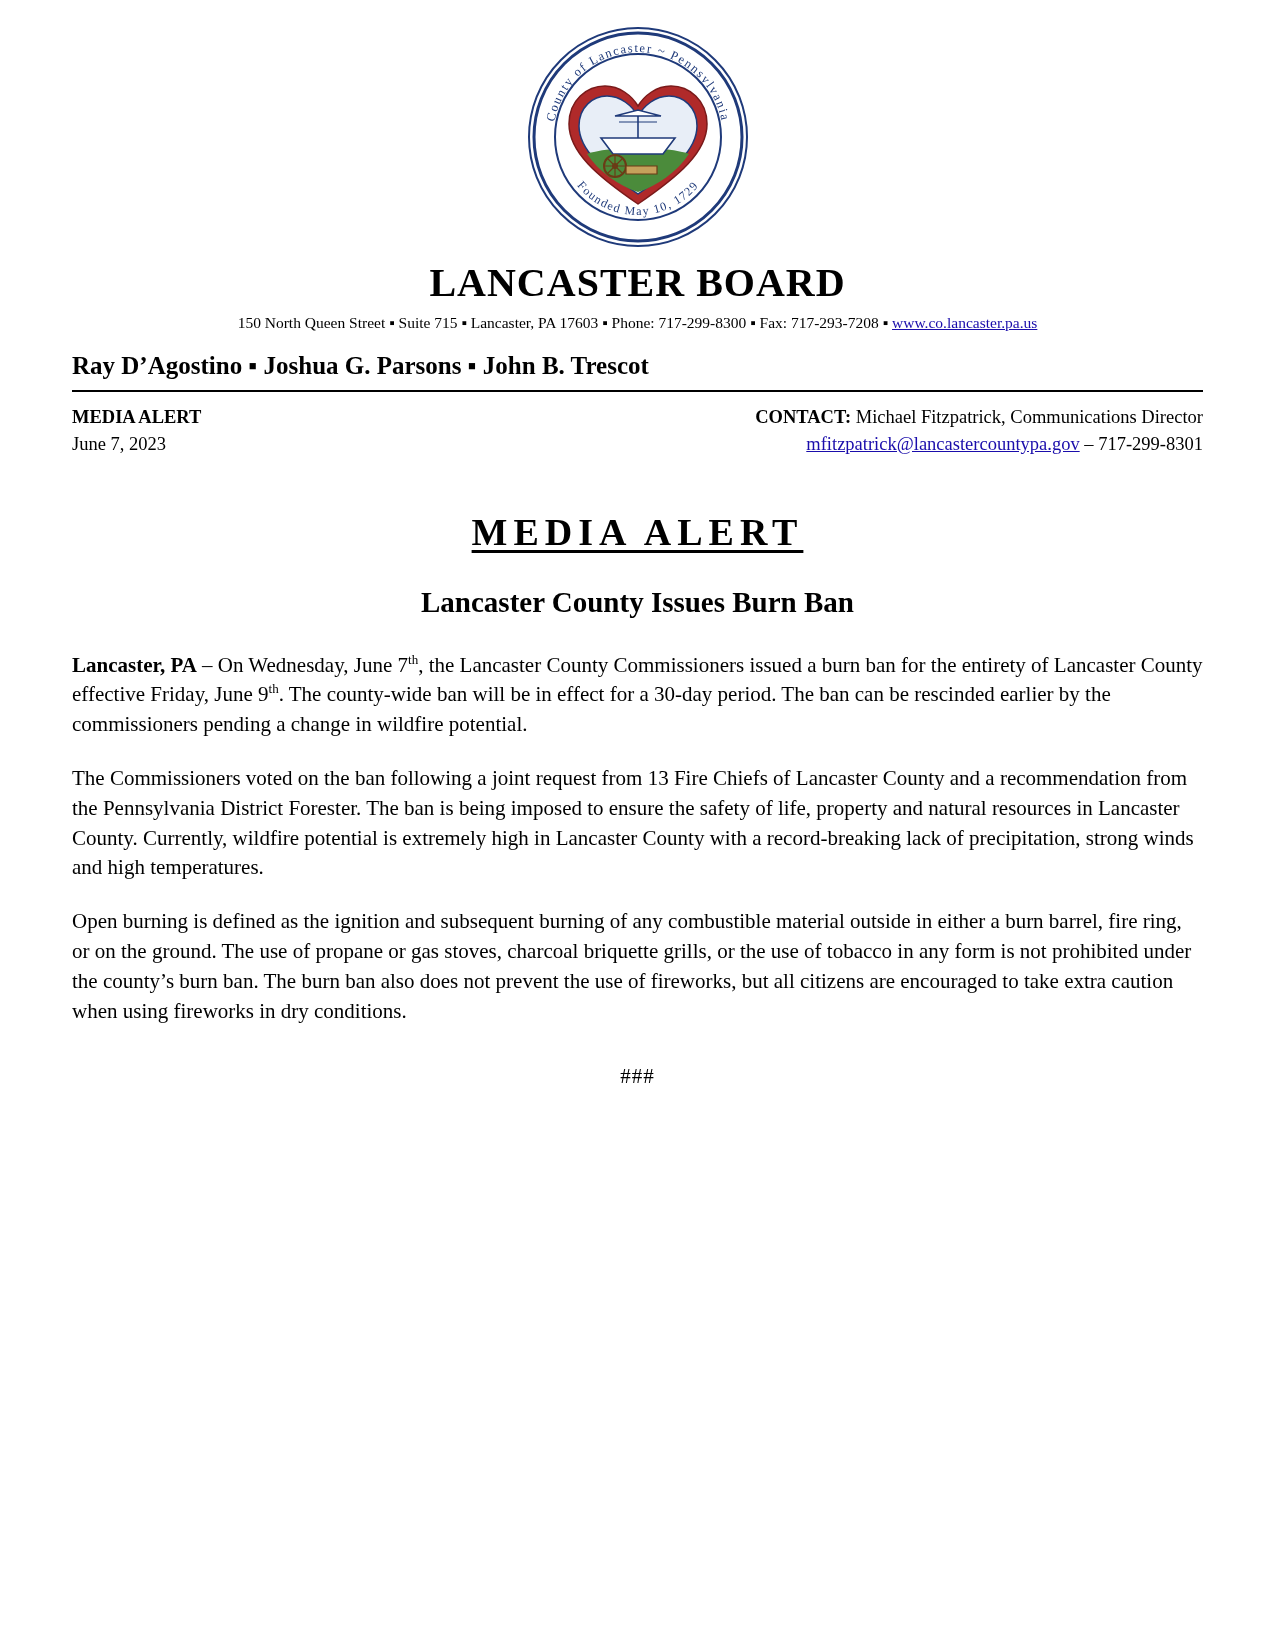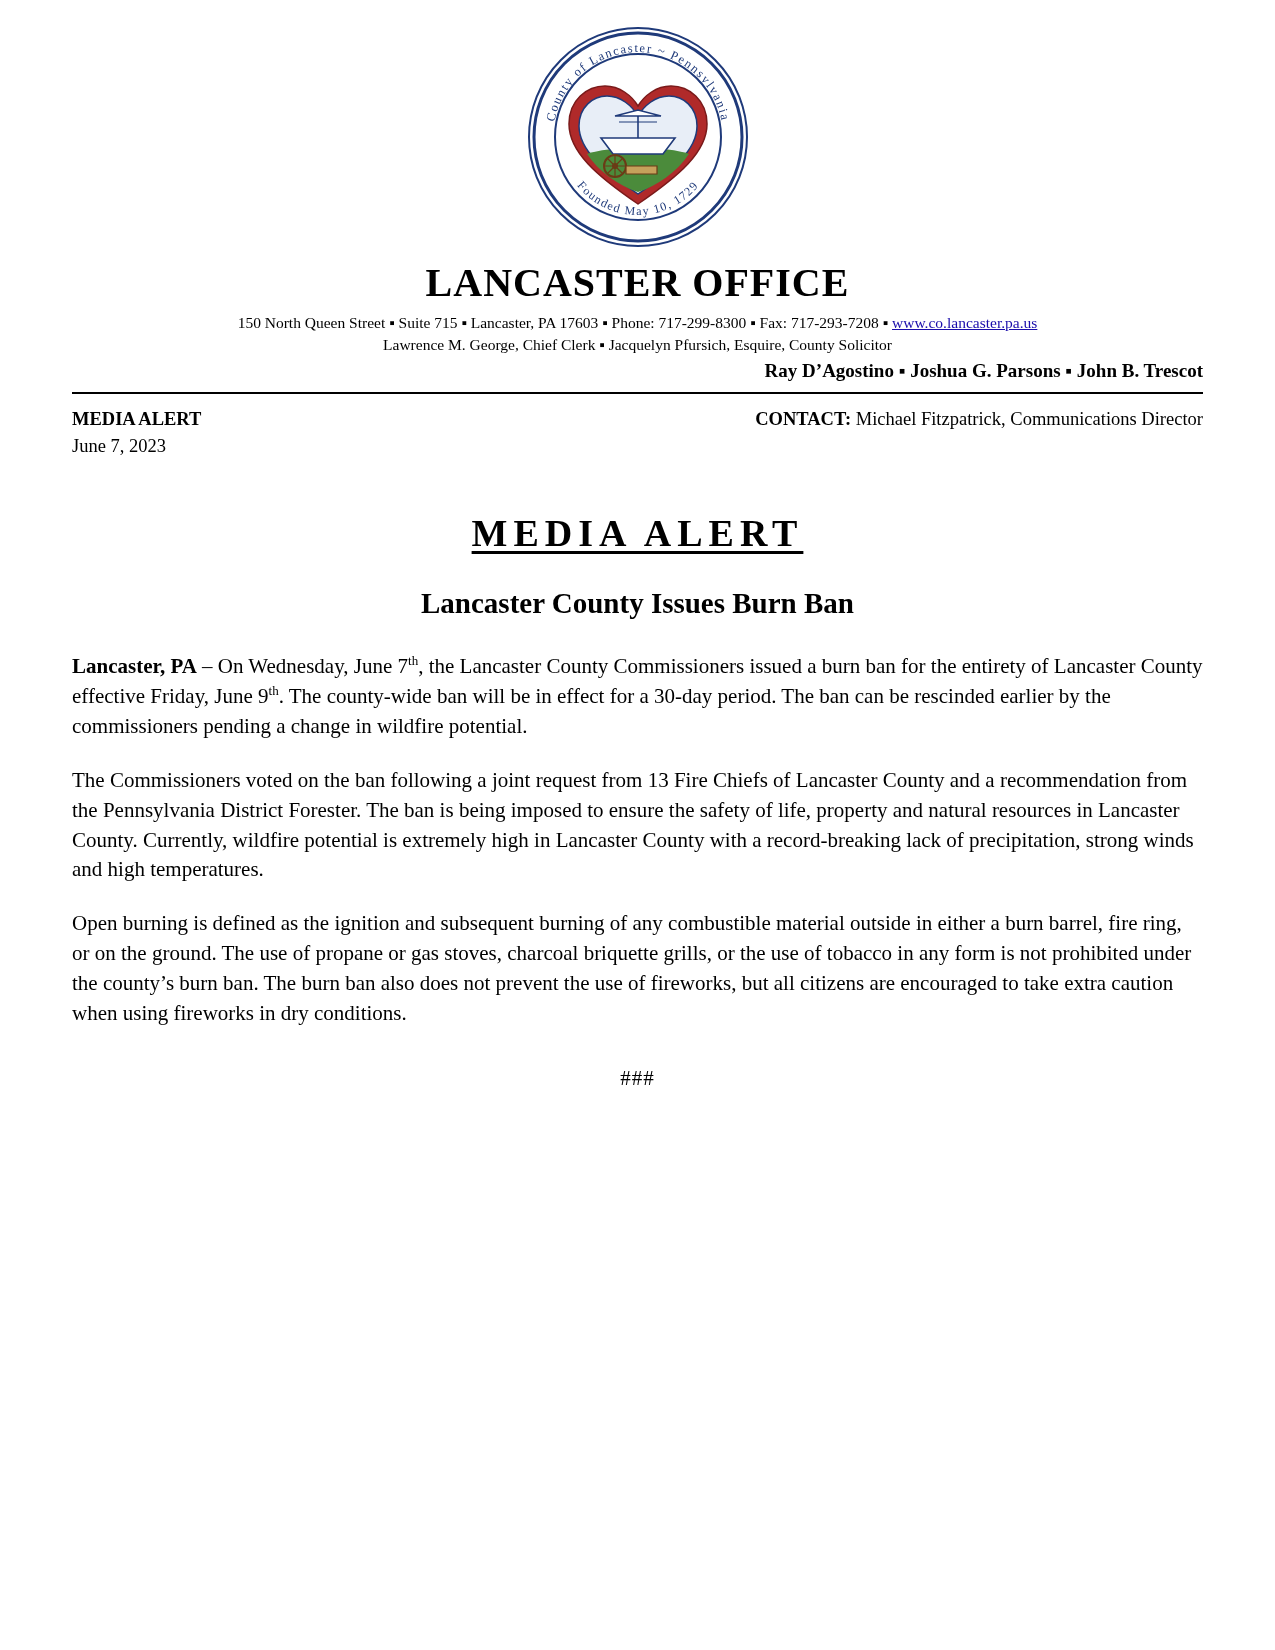--- a/index.html
+++ b/index.html
@@ -60,24 +60,24 @@
     color: #1a0dab;
     text-decoration: underline;
   }
   .addr-line2 {
     text-align: center;
     font-size: 15.5px;
     margin-top: 1px;
     line-height: 1.35;
   }
   .commissioners {
-    text-align: right;
-    font-weight: bold;
-    font-size: 19px;
-    margin-top: 4px;
+    text-align: left;
+    font-weight: bold;
+    font-size: 25px;
+    margin-top: 18px;
   }
   .board-label {
     text-align: center;
     font-size: 19px;
     letter-spacing: 0.6px;
     margin-top: 2px;
   }
   .rule {
     border: none;
     border-top: 2px solid #000;
@@ -173,40 +173,42 @@
         <path d="M92 96 L130 96" stroke="#1f3a7a" stroke-width="1.2"></path>
 
         <circle cx="88" cy="140" r="11" fill="none" stroke="#6b3b16" stroke-width="2"></circle>
         <circle cx="88" cy="140" r="3" fill="#6b3b16"></circle>
         <path d="M88 129 L88 151 M77 140 L99 140 M80 132 L96 148 M96 132 L80 148" stroke="#6b3b16" stroke-width="1.2"></path>
         <path d="M99 140 L130 140 L130 148 L99 148 Z" fill="#c6a15b" stroke="#6b3b16" stroke-width="1.2"></path>
       </svg>
     </div>
   </div>
 
-  <div class="org-name">LANCASTER OFFICE</div>
+  <div class="org-name">LANCASTER BOARD</div>
 
   <div class="addr-line">
     <span>150 North Queen Street ▪ Suite 715 ▪ Lancaster, PA 17603 ▪ Phone: 717-299-8300 ▪ Fax: 717-293-7208 ▪ </span><a href="#">www.co.lancaster.pa.us</a>
   </div>
-  <div class="addr-line2">Lawrence M. George, Chief Clerk ▪ Jacquelyn Pfursich, Esquire, County Solicitor</div>
 
   <div class="commissioners">Ray D’Agostino  ▪  Joshua G. Parsons  ▪  John B. Trescot</div>
 
   <hr class="rule">
 
   <div class="meta-row">
     <div class="meta-left">
       <div class="meta-label">MEDIA ALERT</div>
       <div>June 7, 2023</div>
     </div>
     <div class="meta-right">
       <div>
         <span class="meta-label">CONTACT:</span><span> Michael Fitzpatrick, Communications Director</span>
       </div>
+      <div>
+        <a href="#">mfitzpatrick@lancastercountypa.gov</a><span> – 717-299-8301</span>
+      </div>
     </div>
   </div>
 
   <div class="media-alert-title">MEDIA  ALERT</div>
   <div class="headline">Lancaster County Issues Burn Ban</div>
 
   <div class="body">
     <p><b>Lancaster, PA</b><span> – On Wednesday, June 7</span><sup>th</sup><span>, the Lancaster County Commissioners issued a burn ban for the entirety of Lancaster County effective Friday, June 9</span><sup>th</sup><span>. The county-wide ban will be in effect for a 30-day period. The ban can be rescinded earlier by the commissioners pending a change in wildfire potential.</span></p>
 
     <p>The Commissioners voted on the ban following a joint request from 13 Fire Chiefs of Lancaster County and a recommendation from the Pennsylvania District Forester. The ban is being imposed to ensure the safety of life, property and natural resources in Lancaster County. Currently, wildfire potential is extremely high in Lancaster County with a record-breaking lack of precipitation, strong winds and high temperatures.</p>

